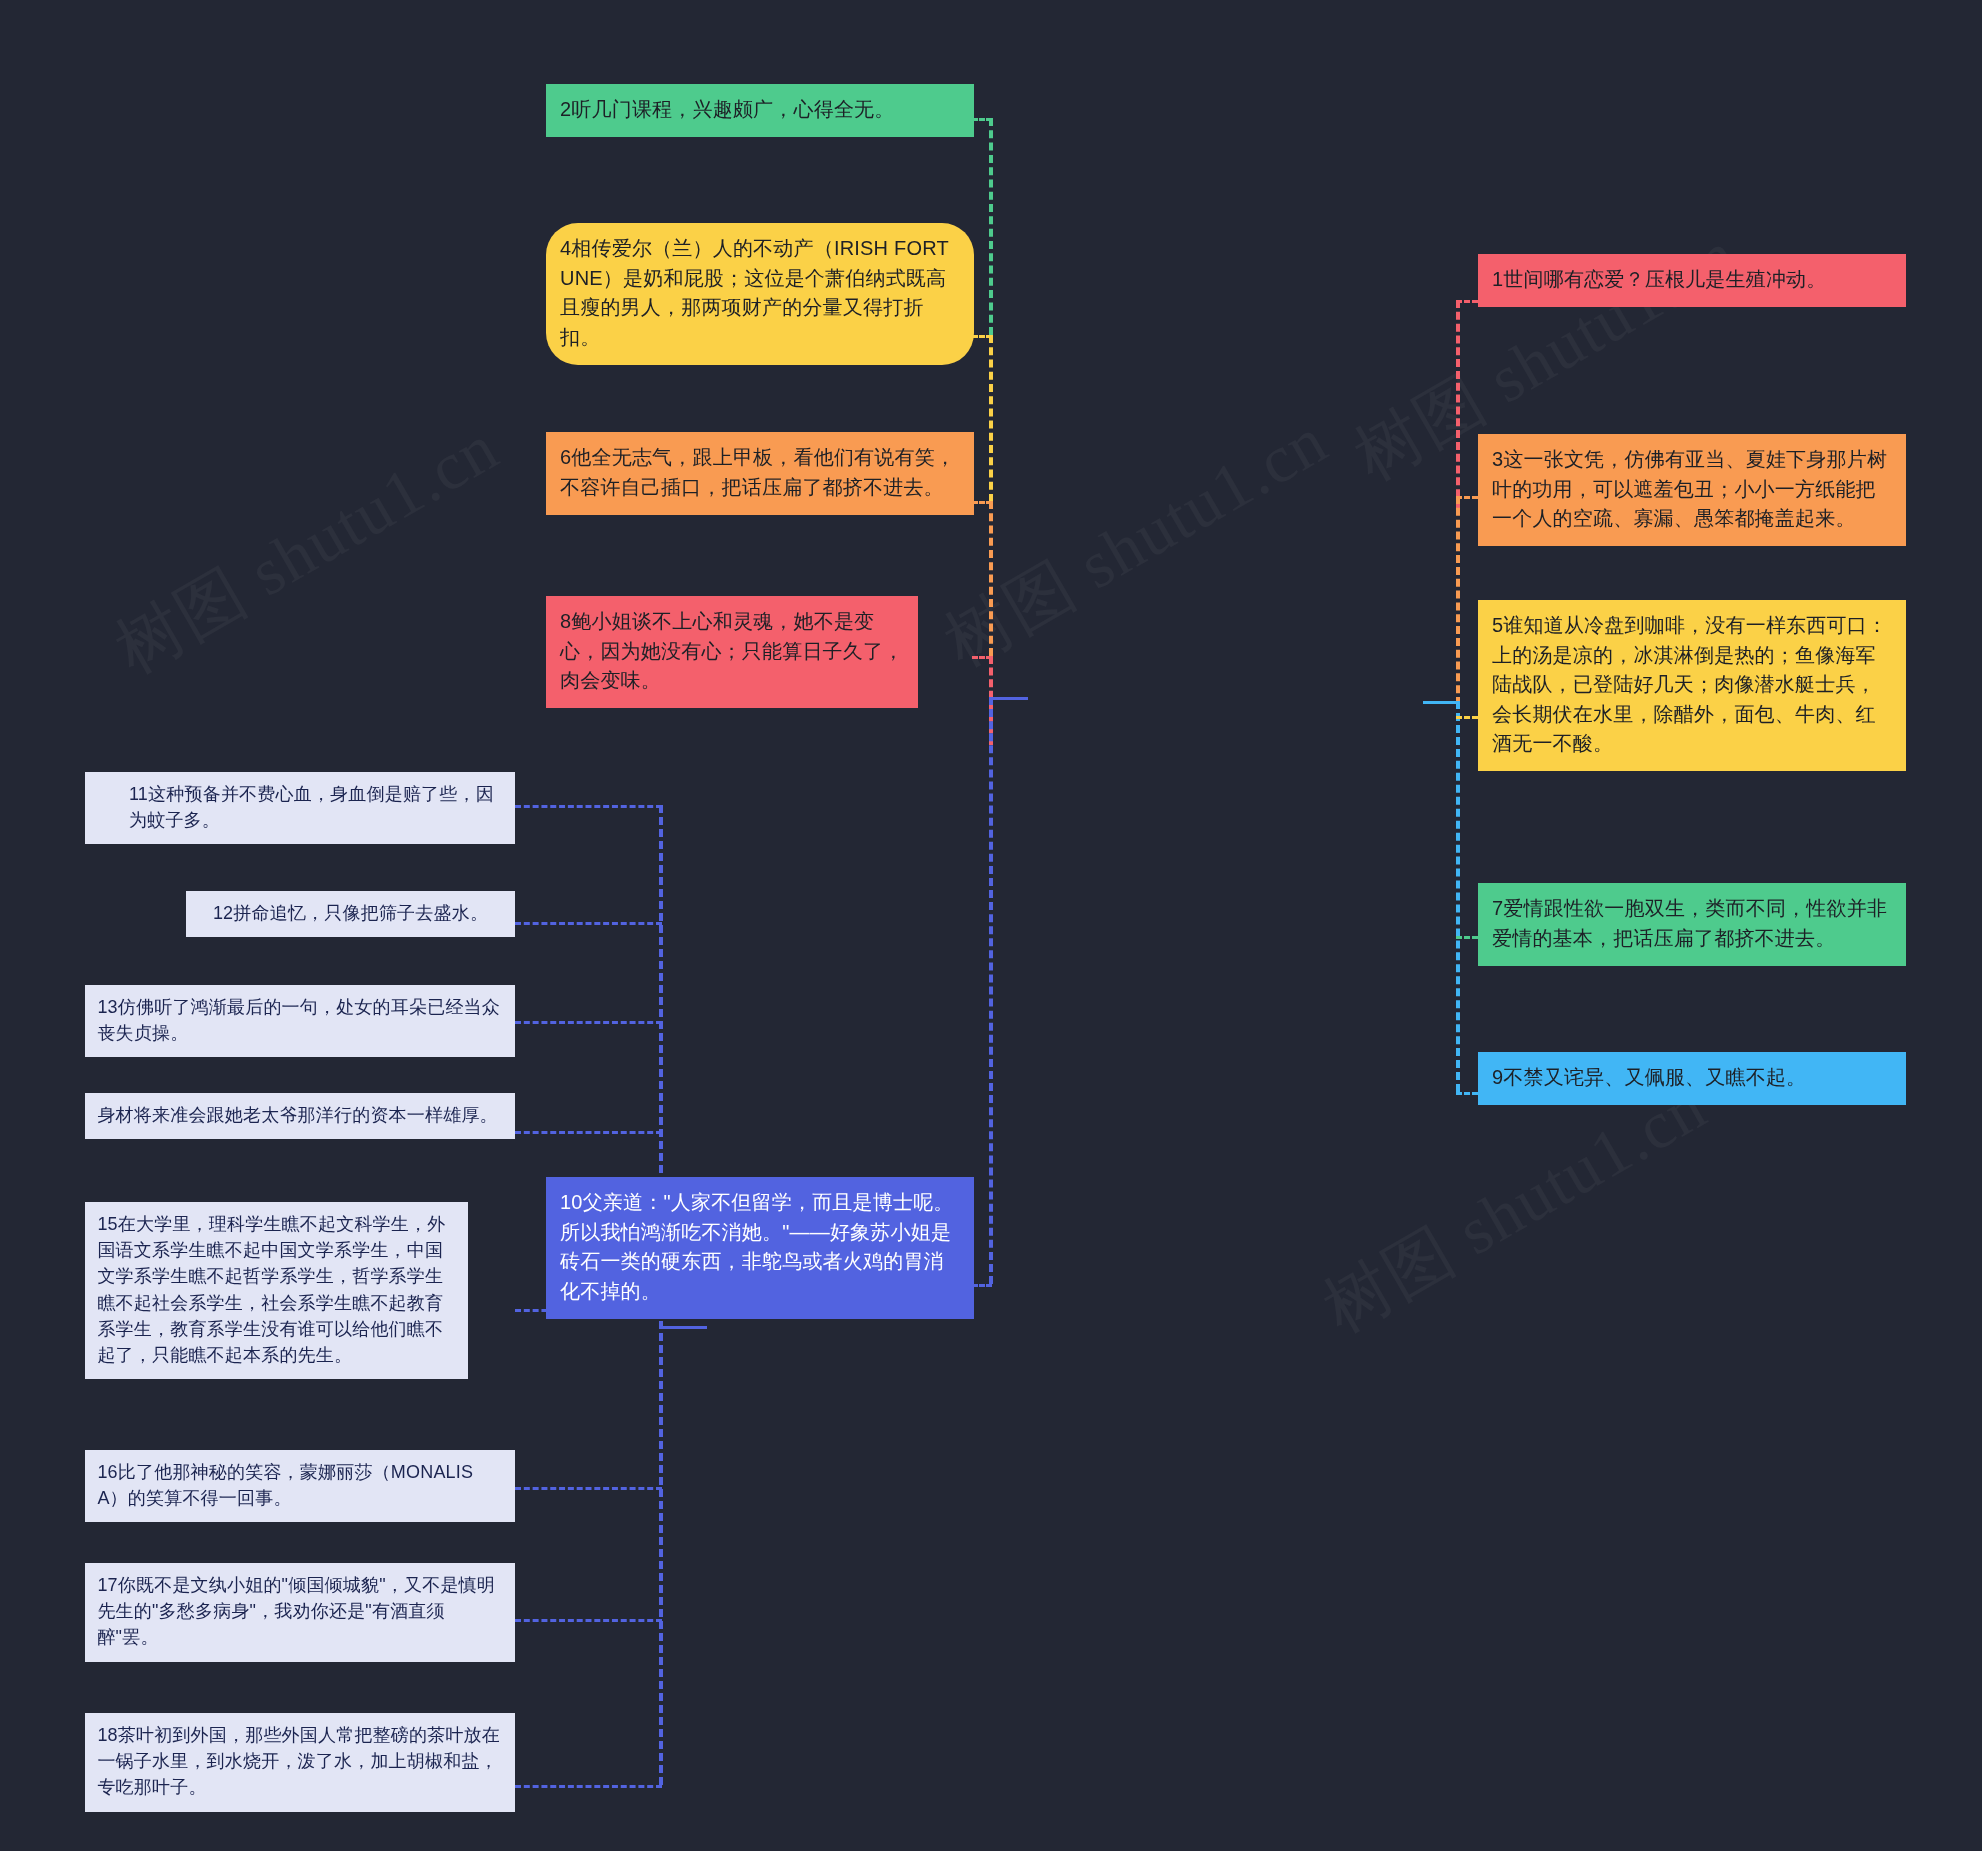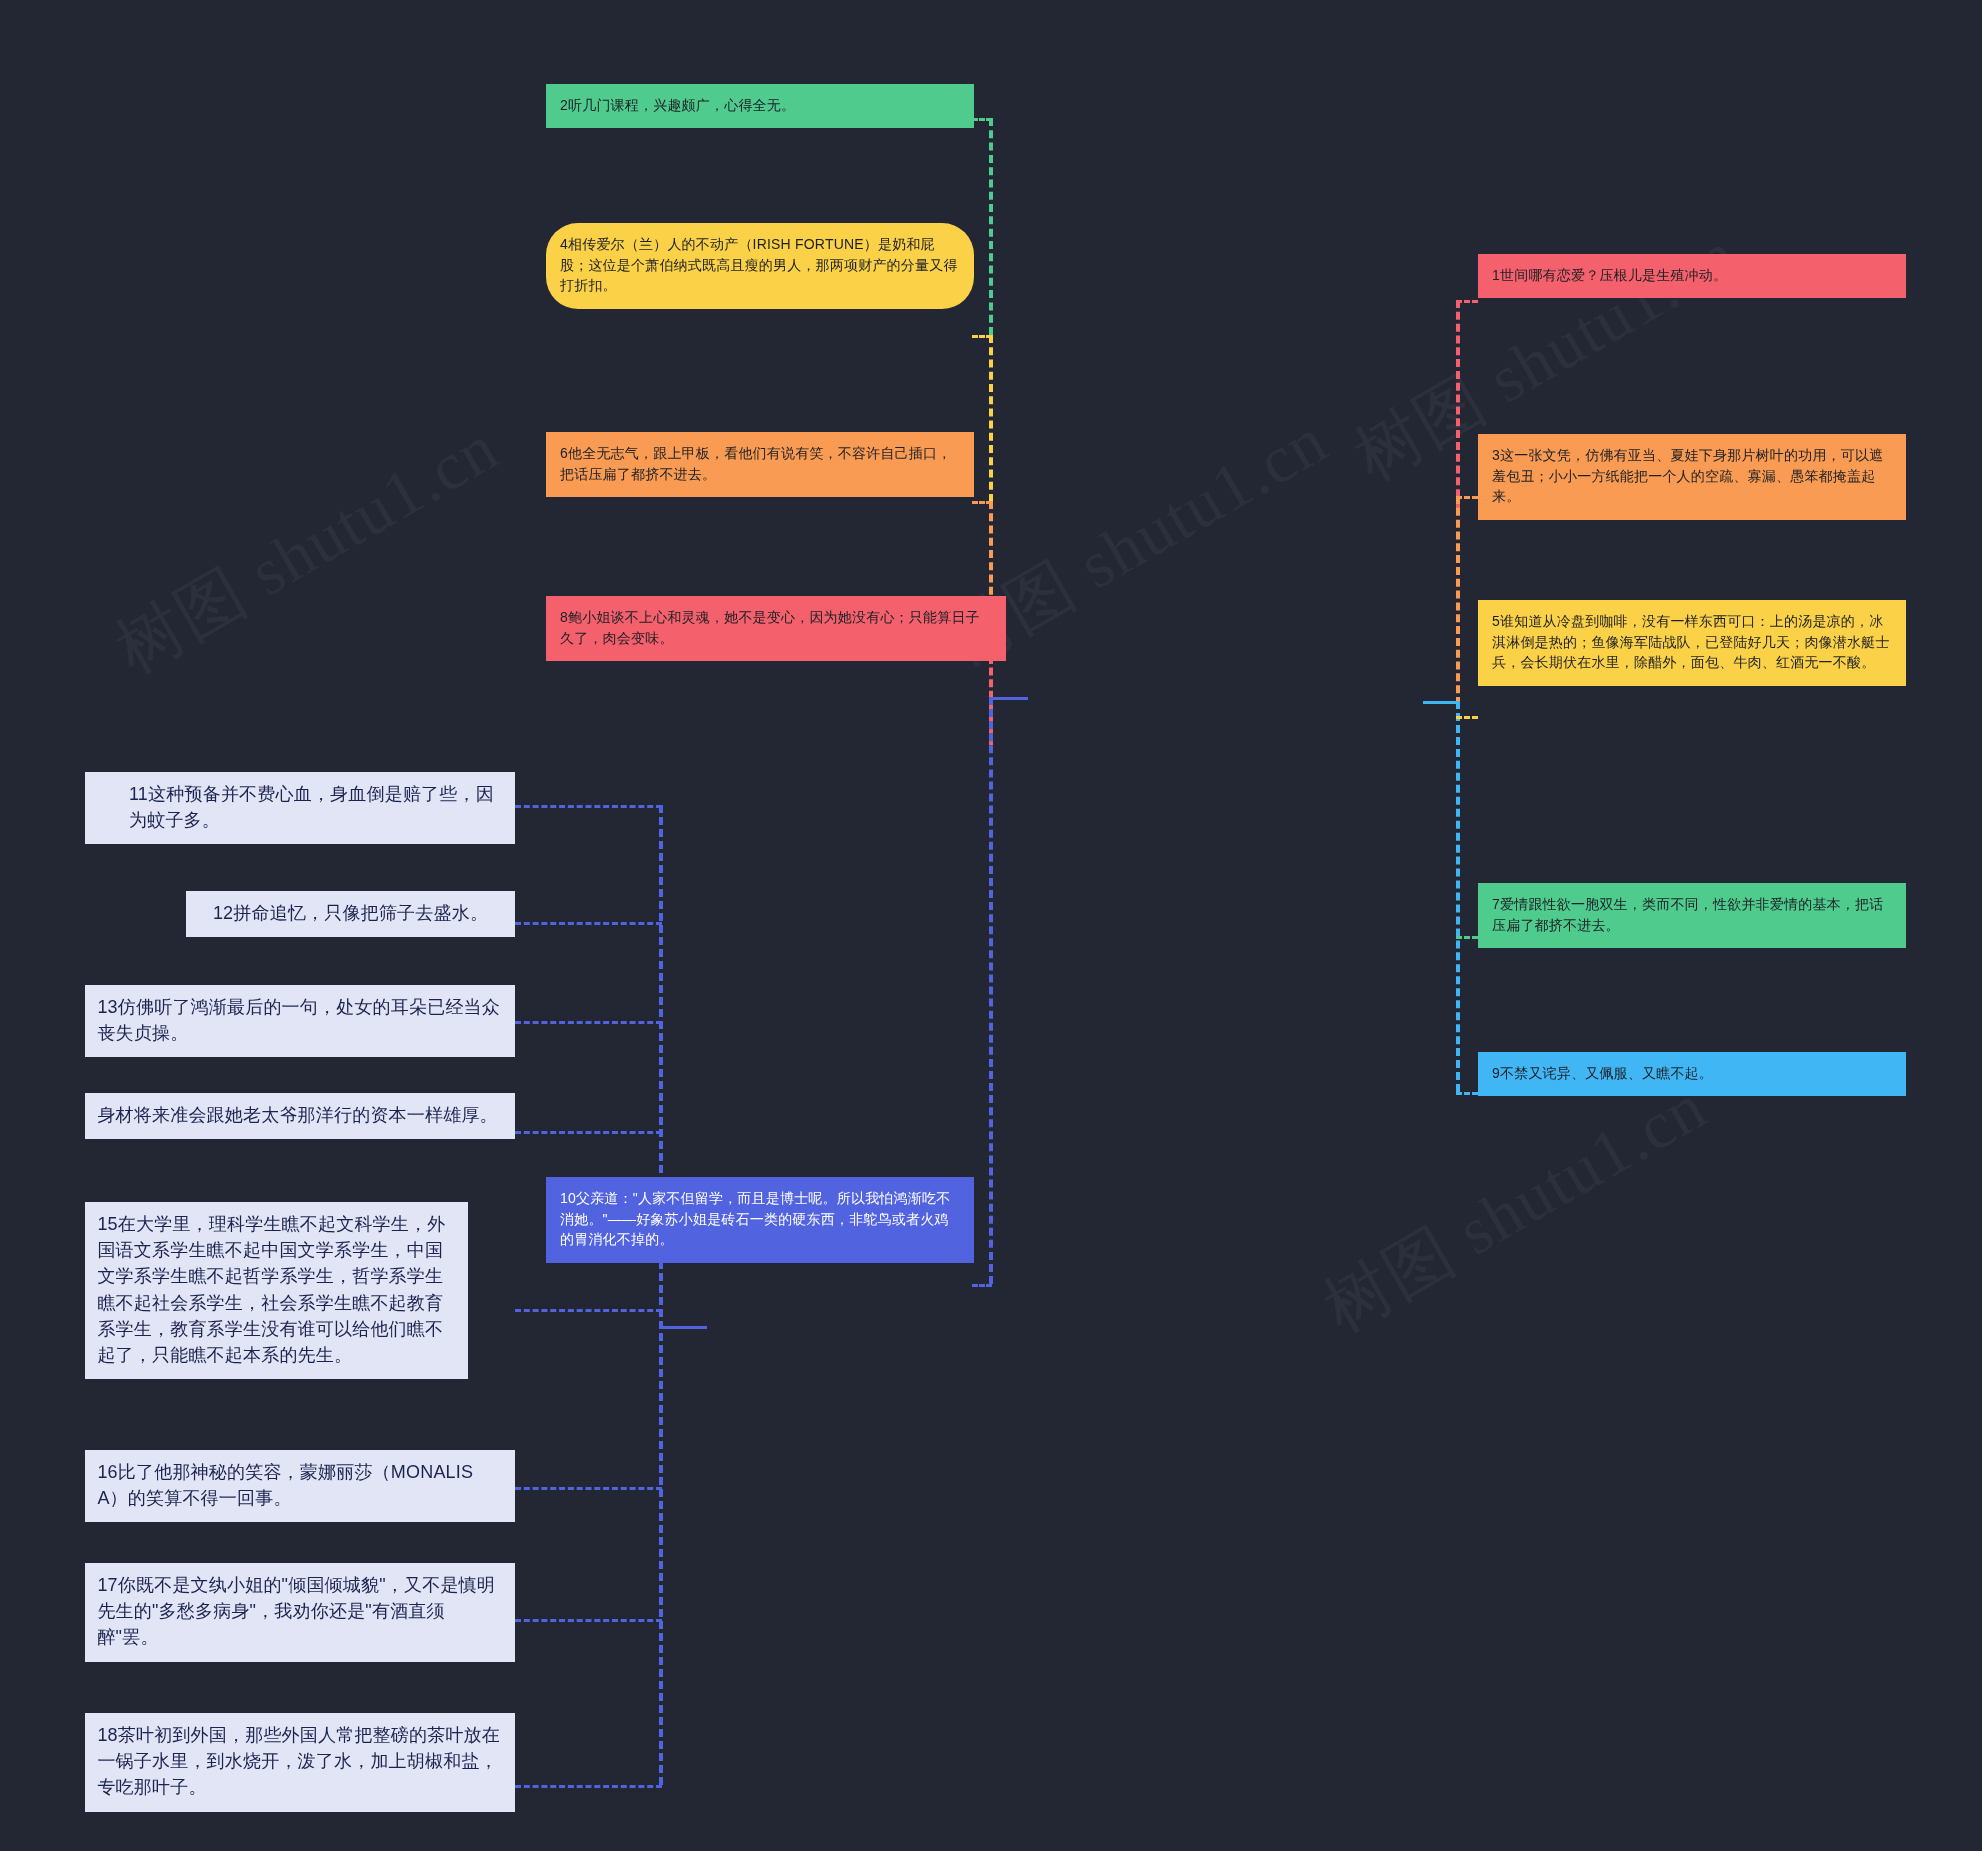--- a/index.html
+++ b/index.html
@@ -26,21 +26,21 @@
     white-space: nowrap;
     pointer-events: none;
     user-select: none;
     letter-spacing: 1.5px;
   }
 
   
   .node {
     position: absolute;
     padding: 11px 14px 12.4px 14px;
-    font-size: 14px;
+    font-size: 20px;
     line-height: 1.48;
     white-space: pre-wrap;
     word-break: break-all;
     letter-spacing: 0.2px;
   }
   .node.dark-text { color: #1d2026; }
   .node.light-text { color: #ffffff; }
 
   .node-white {
     background: #e2e5f5;
@@ -137,21 +137,21 @@
   <div class="stub" style="left:515px; top:1619px; width:147px; border-top-color:#5263e0;"></div>
   <div class="stub" style="left:515px; top:1785px; width:147px; border-top-color:#5263e0;"></div>
 
 
   <div class="node dark-text" style="left:546px; top:84px; width:428px; background:#4ecb8d;">2听几门课程，兴趣颇广，心得全无。</div>
 
   <div class="node dark-text" style="left:546px; top:223px; width:428px; background:#fbd147;border-radius:32px;">4相传爱尔（兰）人的不动产（IRISH FORTUNE）是奶和屁股；这位是个萧伯纳式既高且瘦的男人，那两项财产的分量又得打折扣。</div>
 
   <div class="node dark-text" style="left:546px; top:432px; width:428px; background:#f99b52;">6他全无志气，跟上甲板，看他们有说有笑，不容许自己插口，把话压扁了都挤不进去。</div>
 
-  <div class="node dark-text" style="left:546px; top:596px; width:460px; background:#f4606c;">8鲍小姐谈不上心和灵魂，她不是变心，因为她没有心；只能算日子久了，肉会变味。</div>
+  <div class="node dark-text" style="left:546px; top:596px; width:372px; background:#f4606c;">8鲍小姐谈不上心和灵魂，她不是变心，因为她没有心；只能算日子久了，肉会变味。</div>
 
   <div class="node light-text" style="left:546px; top:1177px; width:428px; background:#5263e0;">10父亲道："人家不但留学，而且是博士呢。所以我怕鸿渐吃不消她。"——好象苏小姐是砖石一类的硬东西，非鸵鸟或者火鸡的胃消化不掉的。</div>
 
   <div class="node dark-text" style="left:1478px; top:254px; width:428px; background:#f4606c;">1世间哪有恋爱？压根儿是生殖冲动。</div>
 
   <div class="node dark-text" style="left:1478px; top:395px; width:428px; background:#f99b52;margin-top:39px;">3这一张文凭，仿佛有亚当、夏娃下身那片树叶的功用，可以遮羞包丑；小小一方纸能把一个人的空疏、寡漏、愚笨都掩盖起来。</div>
 
   <div class="node dark-text" style="left:1478px; top:600px; width:428px; background:#fbd147;">5谁知道从冷盘到咖啡，没有一样东西可口：上的汤是凉的，冰淇淋倒是热的；鱼像海军陆战队，已登陆好几天；肉像潜水艇士兵，会长期伏在水里，除醋外，面包、牛肉、红酒无一不酸。</div>
 
   <div class="node dark-text" style="left:1478px; top:883px; width:428px; background:#4ecb8d;">7爱情跟性欲一胞双生，类而不同，性欲并非爱情的基本，把话压扁了都挤不进去。</div>

